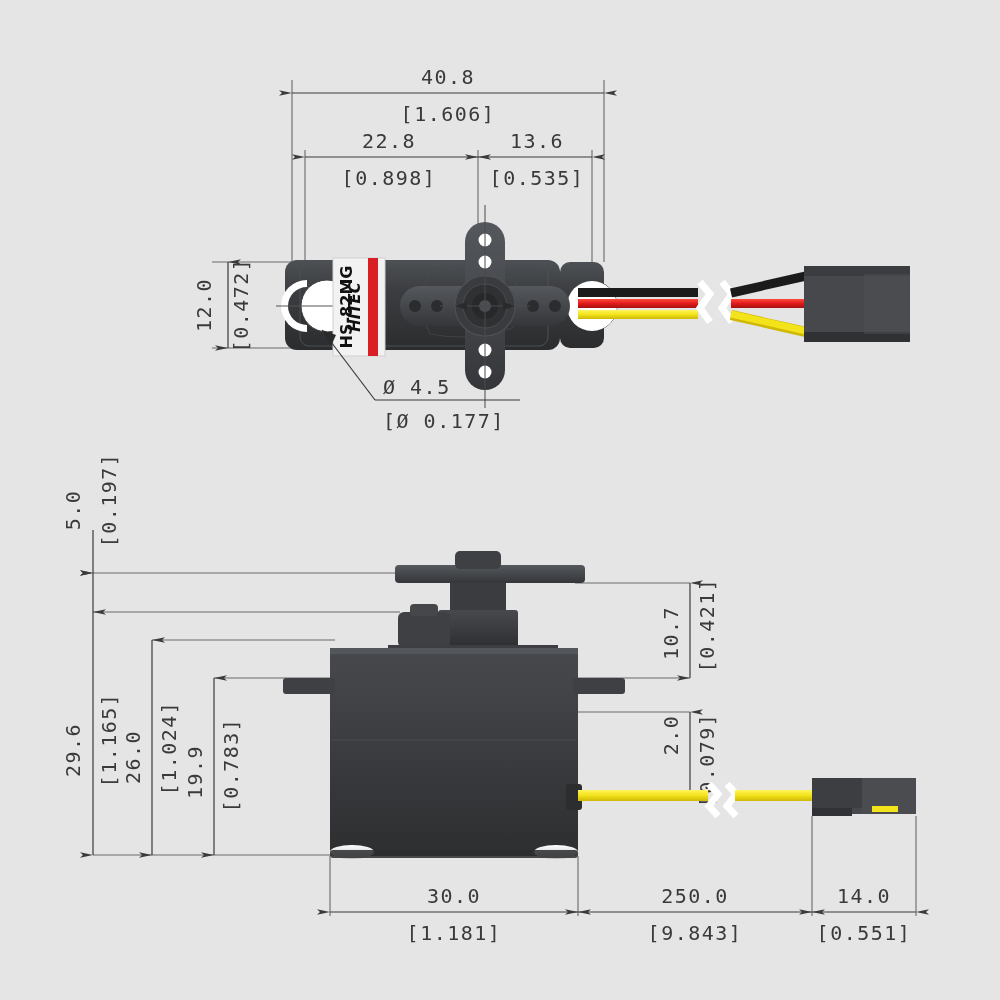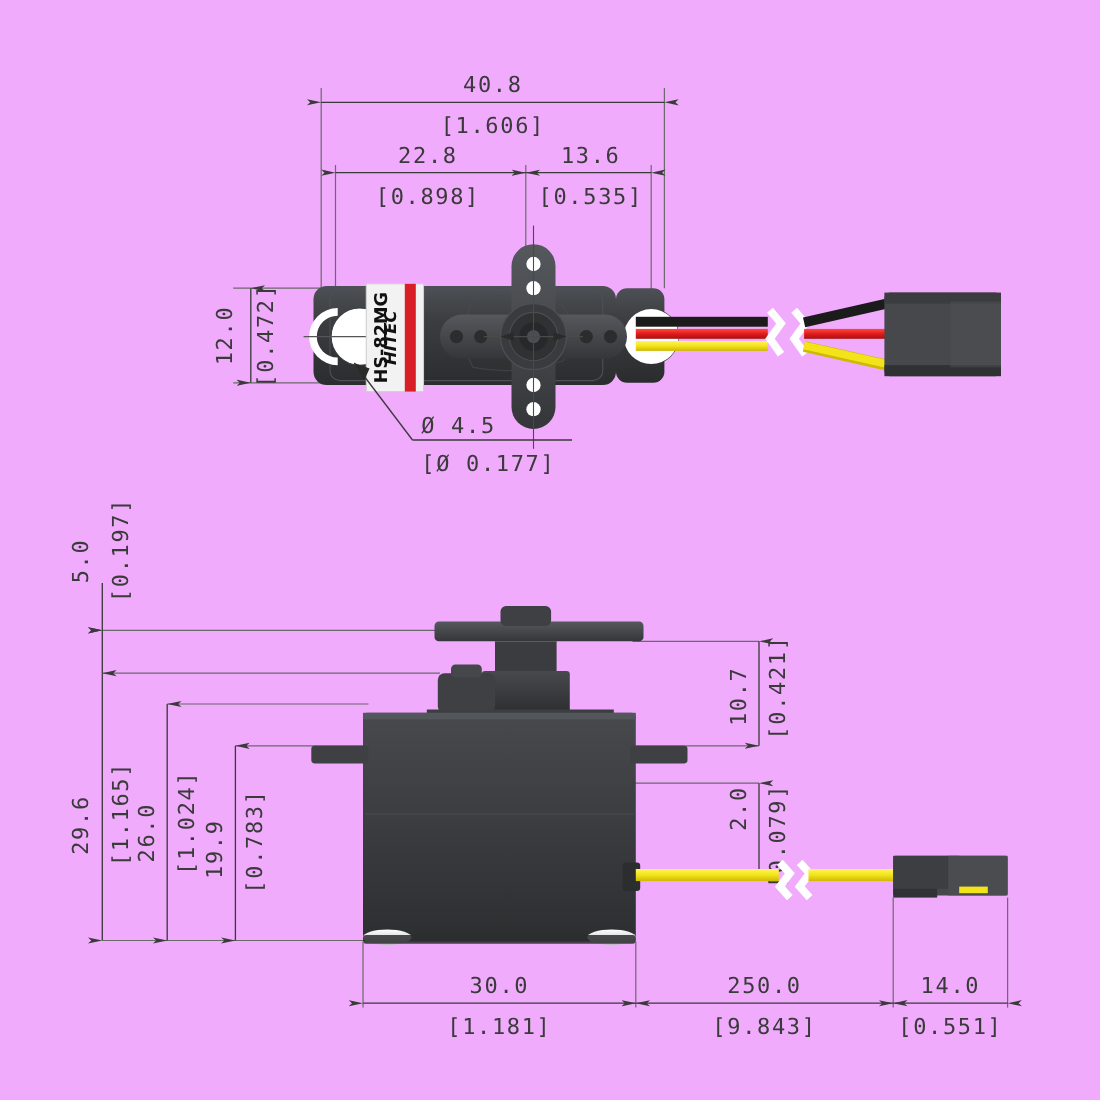--- a/index.html
+++ b/index.html
@@ -2,21 +2,21 @@
 <html><head>
 <meta charset="utf-8">
 <title>HS-82MG Servo Dimensional Drawing</title>
 <style>
   html,body{margin:0;padding:0;background:#ffffff;}
   body{
     width:1000px;height:1000px;overflow:hidden;
     font-family:"DejaVu Sans Mono","Liberation Mono",monospace;
     color:#2b2b2b;
   }
-  #sheet{position:relative;width:1000px;height:1000px;background:#f0abfc;}
+  #sheet{position:relative;width:1000px;height:1000px;background:#e5e5e5;}
   svg.dwg{position:absolute;left:0;top:0;width:1000px;height:1000px;}
   .dimtxt{
     font-family:"DejaVu Sans Mono","Liberation Mono",monospace;
     font-size:20px;fill:#3a3a3a;letter-spacing:1.5px;
   }
   .lbl{
     font-family:"DejaVu Sans","Liberation Sans",sans-serif;
     font-weight:bold;fill:#111;
   }
 </style>

